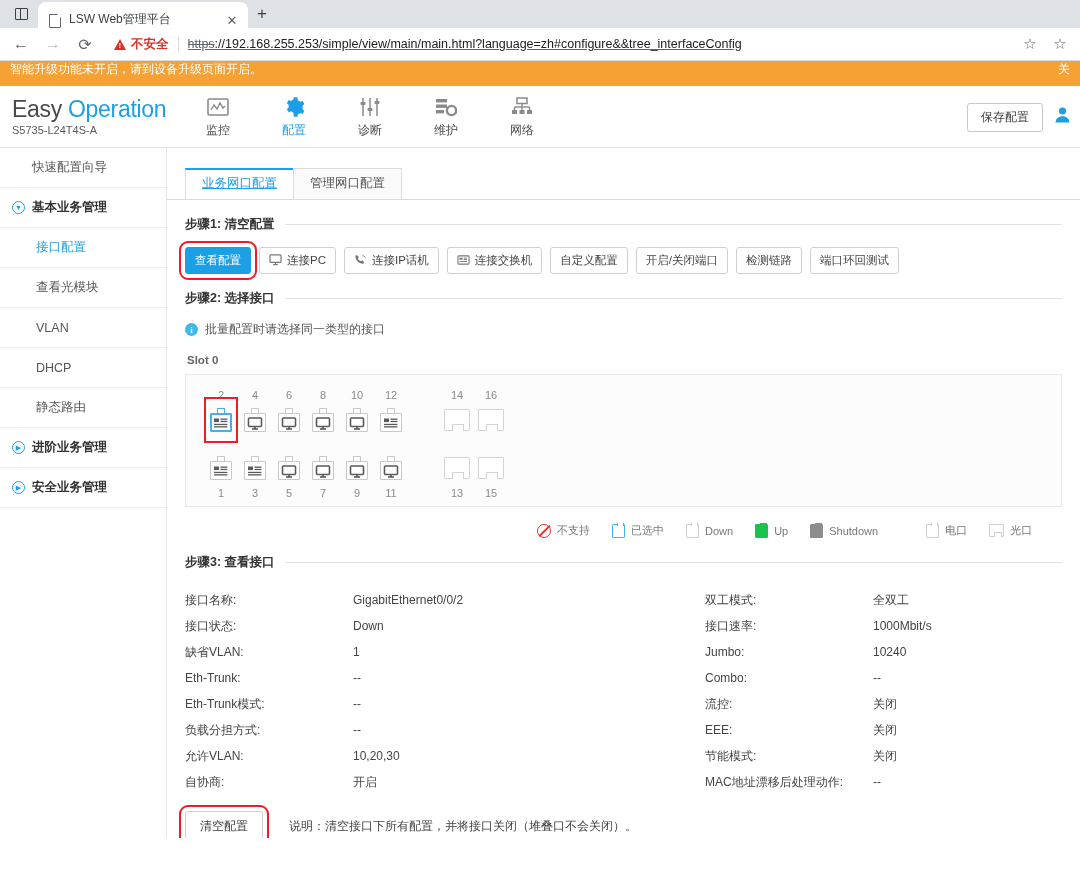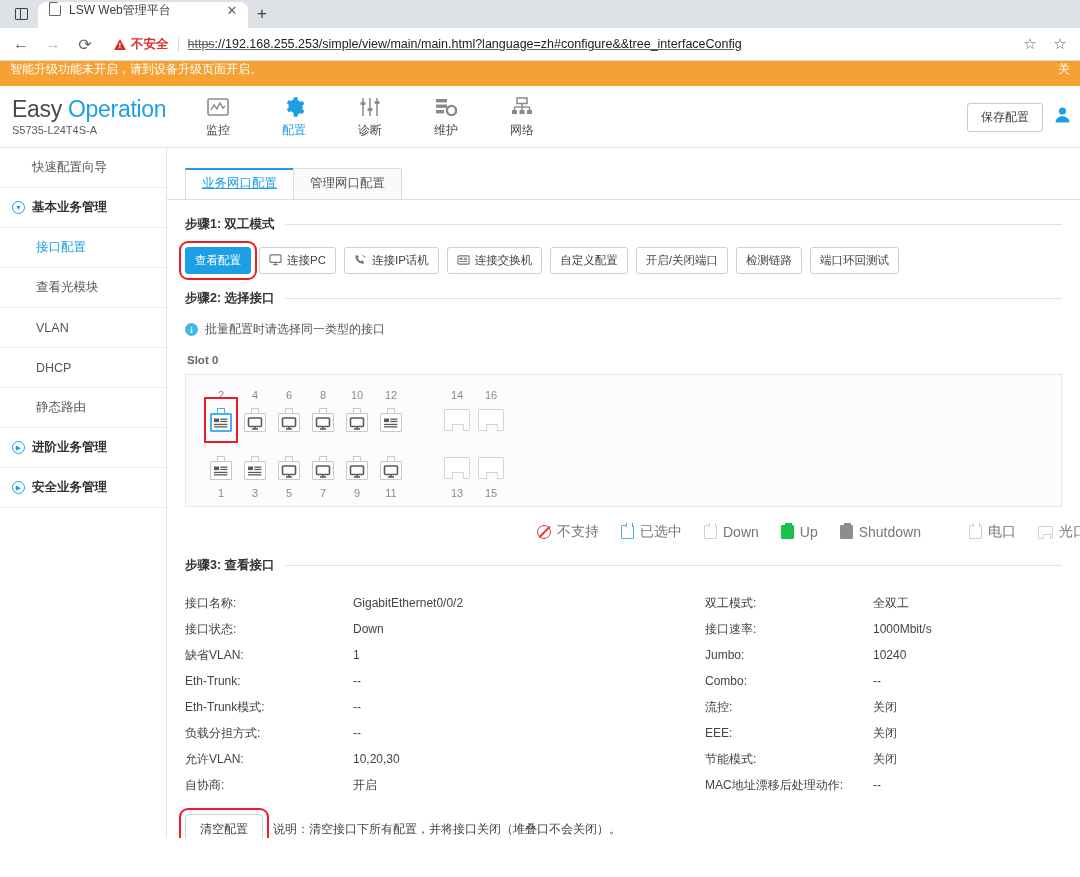--- a/index.html
+++ b/index.html
@@ -24,21 +24,21 @@
     width: 13px; height: 12px; border: 1.8px solid #3c4043; border-radius: 1px;
     position: relative;
   }
   .tabstrip-leading-icon .sq:before {
     content:""; position:absolute; left:2px; top:0px; bottom:0px; width:2.5px;
     border-right:1.8px solid #3c4043;
   }
   .browser-tab {
     height: 26px; min-width: 210px; background: #fff;
     border-radius: 8px 8px 0 0;
-    display: flex; align-items: flex-start; gap: 8px;
+    display: flex; align-items: flex-end; gap: 8px;
     padding: 0 8px 0 11px; font-size: 12px; color: #3c4043;
   }
   .tab-favicon {
     width: 12px; height: 14px; border: 1.3px solid #5f6368; border-radius: 1px;
     position: relative; flex: none;
   }
   .tab-favicon:after {
     content:""; position:absolute; right:-1px; top:-1px;
     border-top: 4px solid #fff; border-left: 4px solid transparent;
   }
@@ -212,21 +212,21 @@
     width: 26px; height: 22px; position: relative;
     border: 1.3px solid #d4d4d4; background: #fff; border-radius: 1px;
   }
   .fico:after {
     content:""; position:absolute; left: 7px; bottom: -1.3px; width: 10px; height: 6px;
     background:#fcfcfc; border-left:1.3px solid #d4d4d4; border-right:1.3px solid #d4d4d4; border-top:1.3px solid #d4d4d4;
   }
 
   
   .legend {
-    display: flex; align-items: center; gap: 8px; font-size: 14px; color: #777;
+    display: flex; align-items: center; gap: 8px; font-size: 11px; color: #777;
     margin: 16px 0 0 0; padding-left: 370px; white-space: nowrap; overflow: hidden;
   }
   .lg { display: flex; align-items: center; gap: 6px; margin-right: 14px; }
   .lg.wide { margin-right: 40px; }
   .lg-port { width: 13px; height: 14px; border: 1.3px solid #cfcfcf; background: #fff; border-radius:1px; position: relative; }
   .lg-port:before { content:""; position:absolute; left:3.5px; top:-4px; width:5px; height:4px; border:1.3px solid #cfcfcf; border-bottom:none; background:#fff;}
   .lg-port.sel { border-color:#45b1ea; } .lg-port.sel:before { border-color:#45b1ea; }
   .lg-port.up { background:#19c24a; border-color:#19c24a; } .lg-port.up:before { background:#19c24a; border-color:#19c24a; }
   .lg-port.sd { background:#8d8d8d; border-color:#8d8d8d; } .lg-port.sd:before { background:#8d8d8d; border-color:#8d8d8d; }
   .lg-fiber { width: 15px; height: 13px; border: 1.3px solid #cfcfcf; background:#fff; border-radius:1px; position: relative; }
@@ -237,21 +237,21 @@
   
   .detail-grid {
     display: flex; margin: 16px 18px 0 18px; font-size: 12px; color: #444;
   }
   .dcol { display: flex; flex-direction: column; }
   .dcol.left { width: 520px; }
   .drow { display: flex; height: 26px; align-items: center; }
   .dlabel { width: 168px; color: #444; }
   .dvalue { color: #444; }
 
-  .foot-row { display: flex; align-items: center; gap: 10px; margin: 16px 18px 0 18px; position: relative; }
+  .foot-row { display: flex; align-items: center; gap: 26px; margin: 16px 18px 0 18px; position: relative; }
   .btn-clear {
     border: 1px solid #cfcfcf; border-radius: 3px; background: #fff;
     font-size: 12px; color: #3c3c3c; padding: 6px 14px;
   }
   .foot-note { font-size: 12px; color: #444; }
 </style>
 </head>
 <body>
 
 <div class="browser-tabstrip">
@@ -409,21 +409,21 @@
   </div>
 
   <div class="content">
 
     <div class="tabs-row">
       <div class="ctab active">业务网口配置</div>
       <div class="ctab">管理网口配置</div>
     </div>
 
     <div class="step-head">
-      <span>步骤1: 双工模式</span>
+      <span>步骤1: 清空配置</span>
       <span class="rule"></span>
     </div>
 
     <div class="task-row">
       <div class="task-btn primary hl-red">
         <span>查看配置</span>
       </div>
       <div class="task-btn">
         <span>
           <svg width="13" height="12" viewBox="0 0 14 13">

